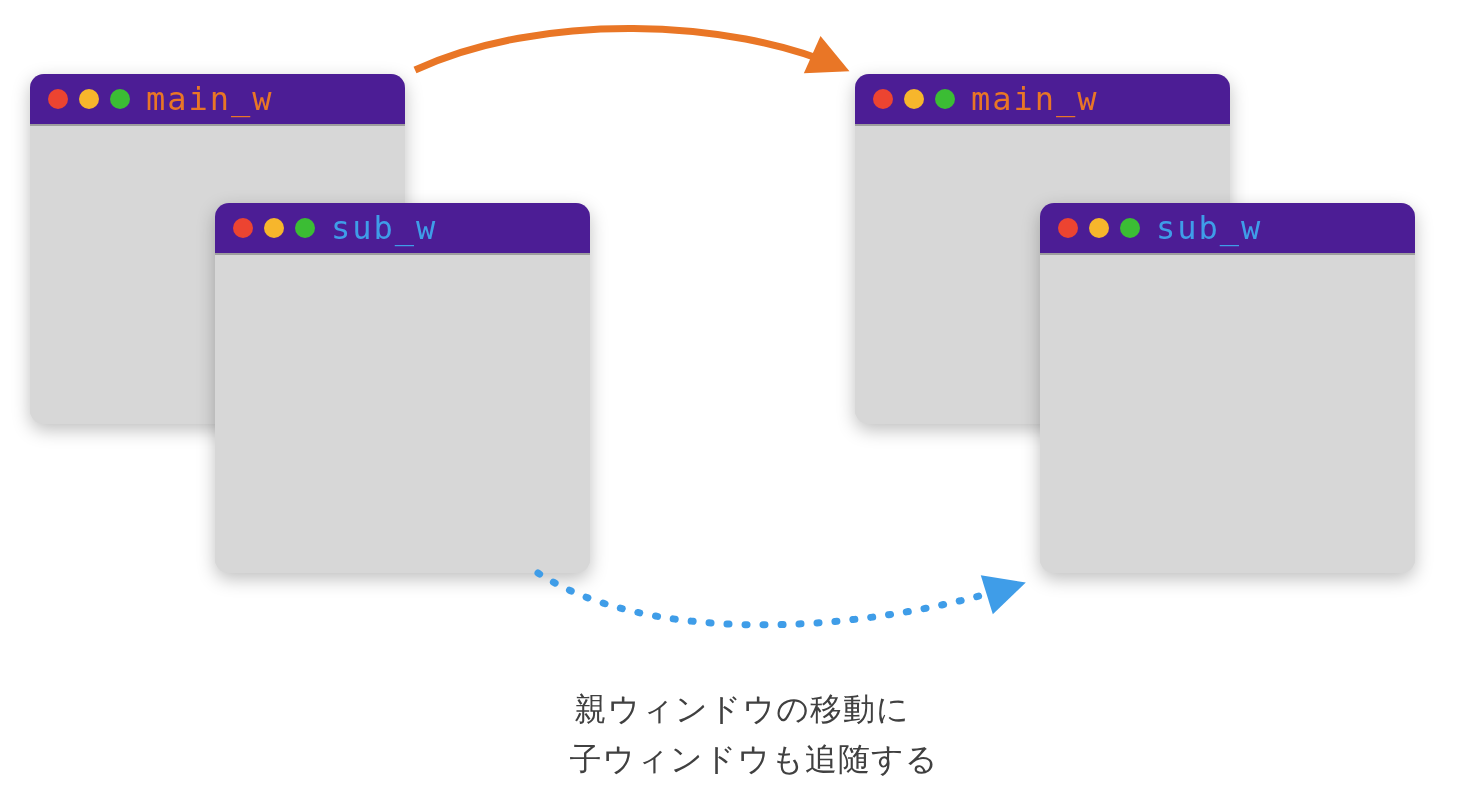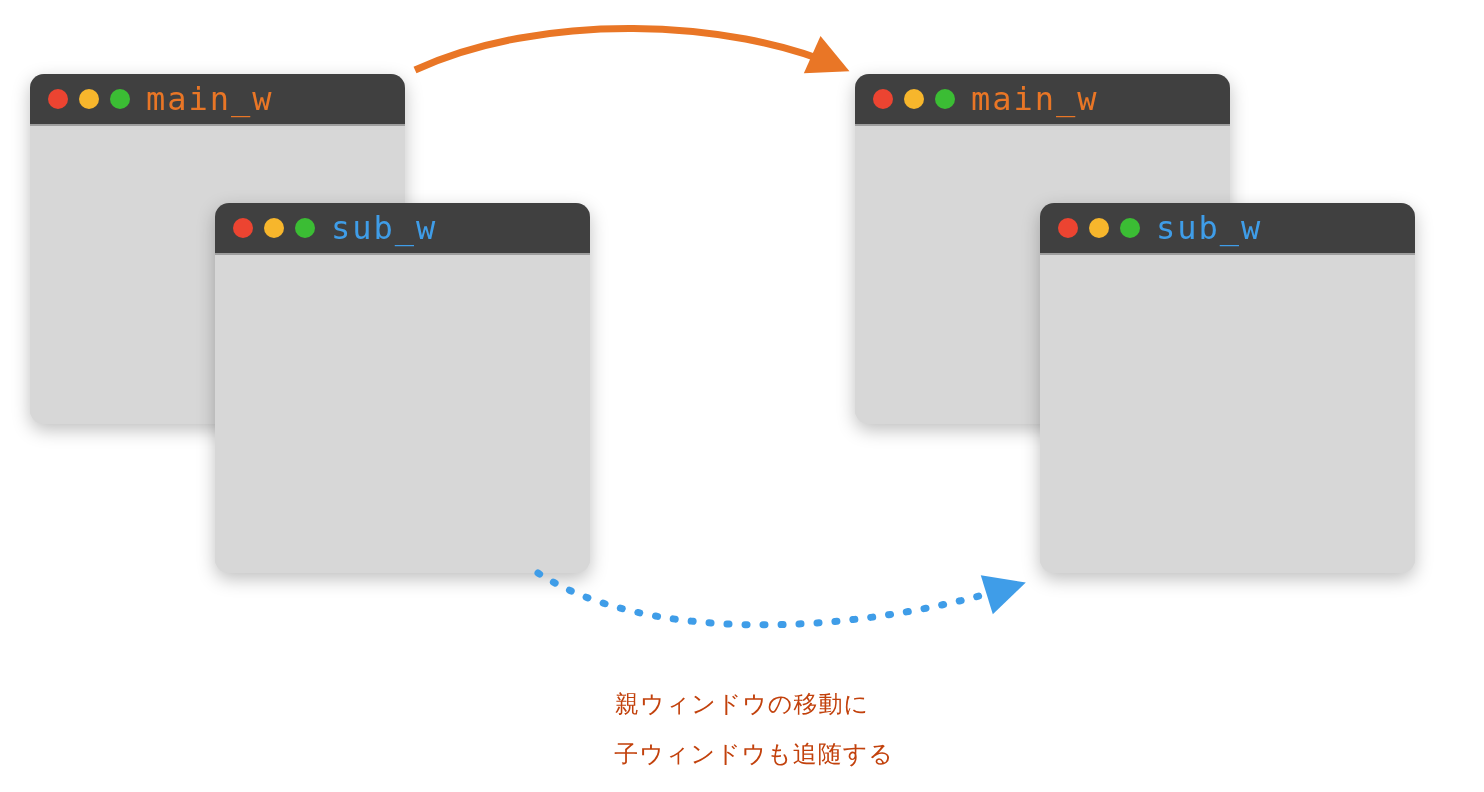--- a/index.html
+++ b/index.html
@@ -15,21 +15,21 @@
 
   .window {
     position: absolute;
     border-radius: 14px;
     background: #d7d7d7;
     box-shadow: 0 6px 18px rgba(0,0,0,0.25);
     overflow: hidden;
   }
   .titlebar {
     height: 52px;
-    background: #404040;
+    background: #4c1d95;
     display: flex;
     align-items: center;
     padding-left: 18px;
     border-bottom: 2px solid #9e9e9e;
     box-sizing: border-box;
   }
   .traffic {
     display: flex;
     gap: 11px;
     align-items: center;
@@ -75,22 +75,22 @@
     width: 1484px;
     height: 792px;
     pointer-events: none;
   }
 
   .caption {
     position: absolute;
     left: 0;
     width: 1484px;
     text-align: center;
-    color: #c2410c;
-    font-size: 24px;
+    color: #404040;
+    font-size: 32px;
     line-height: 1.55;
     letter-spacing: 1px;
   }
   #caption-line1 { top: 685px; }
   #caption-line2 { top: 735px; margin-left: 12px; }
 </style>
 </head>
 <body>
 
 <div class="window" id="main-left">

